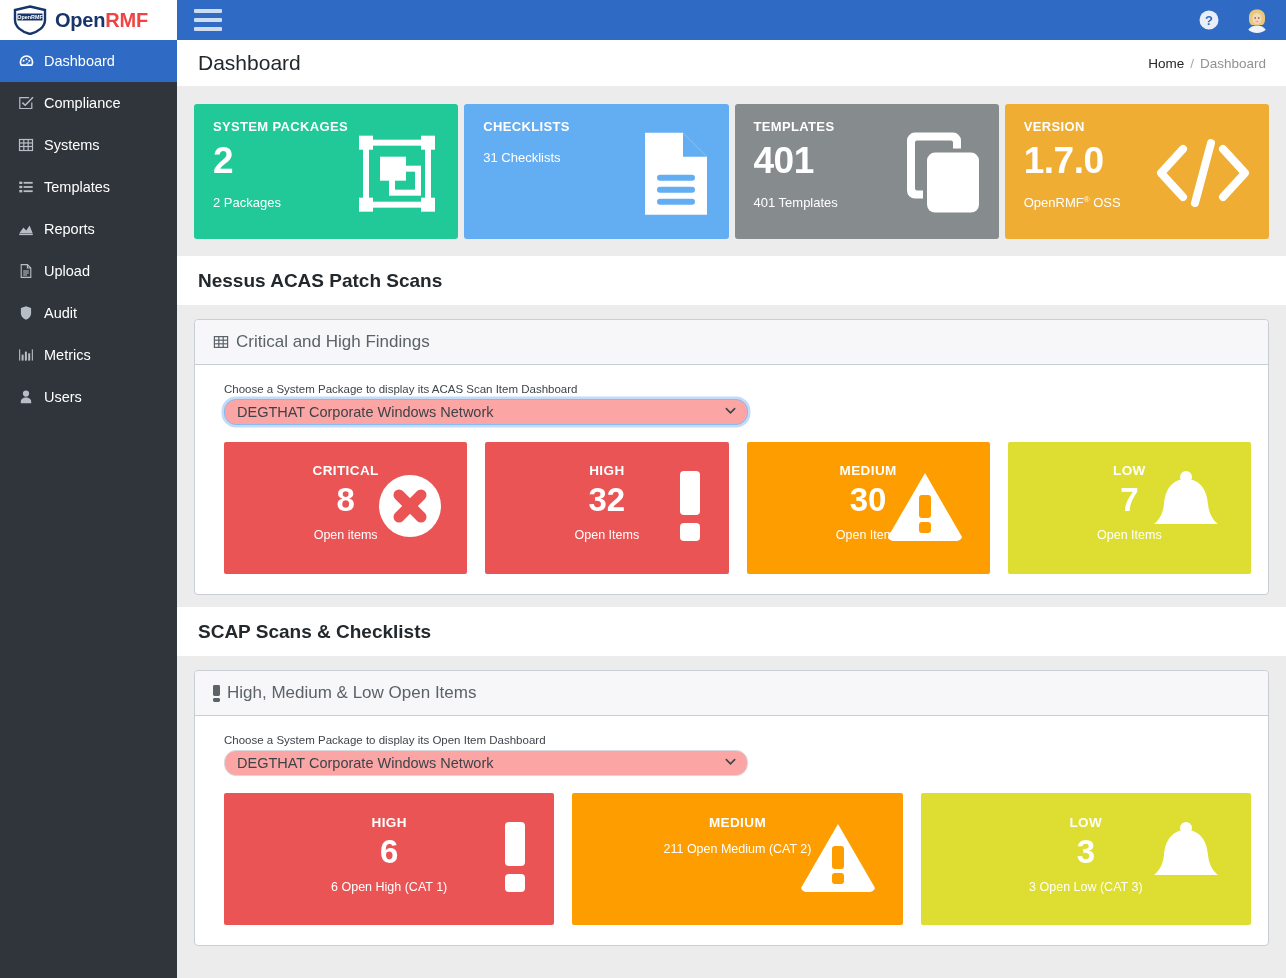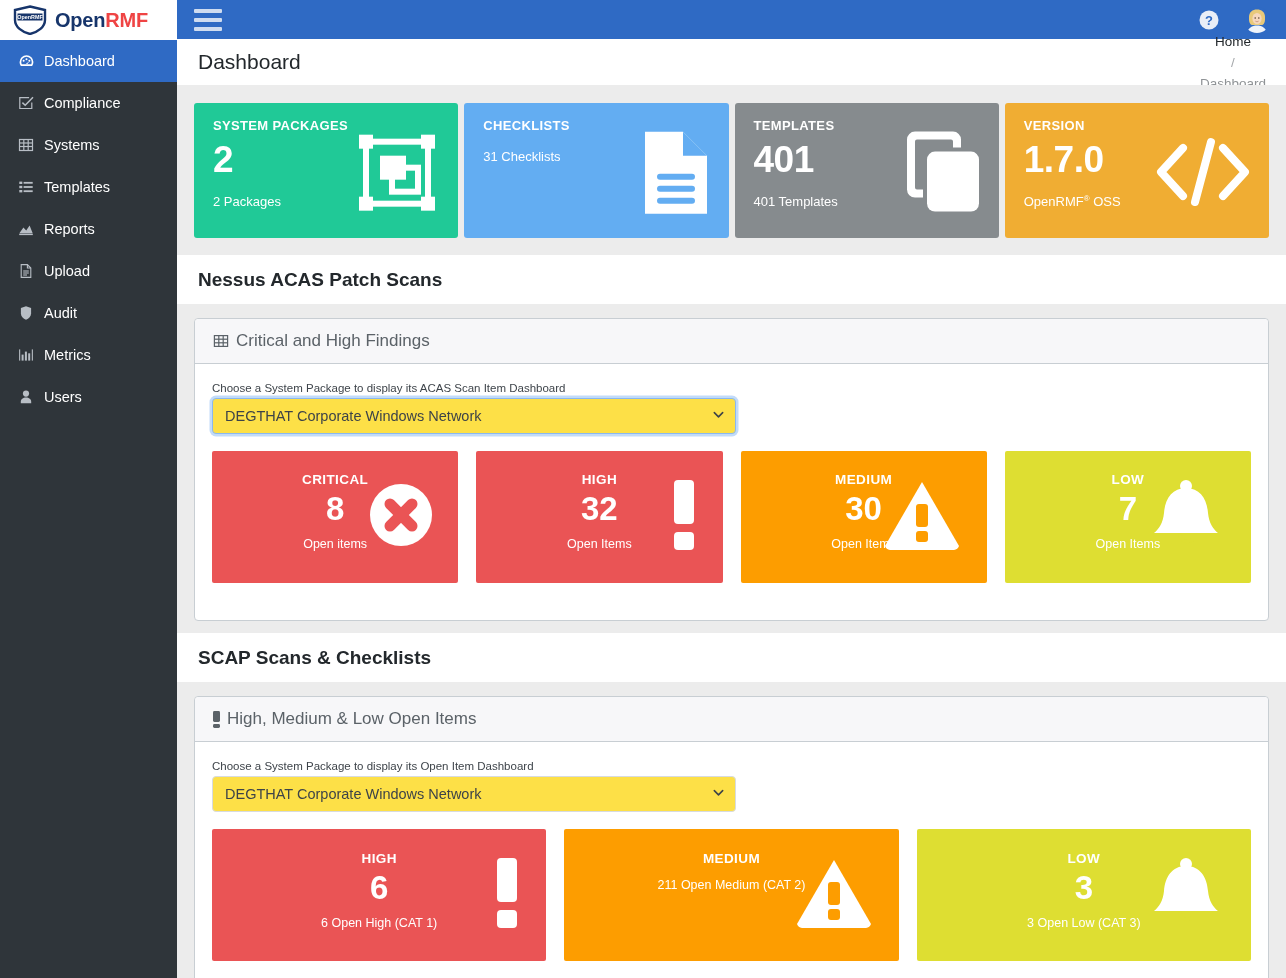--- a/index.html
+++ b/index.html
@@ -55,21 +55,21 @@
   .topbar-spacer { flex: 1 1 auto; }
   .help-icon { width: 22px; height: 22px; margin-right: 24px; cursor: pointer; }
   .avatar { width: 26px; height: 26px; border-radius: 50%; overflow: hidden; cursor: pointer; }
 
   .pagehead {
     background: #ffffff; height: 46px;
     display: flex; align-items: center;
     padding: 0 20px 0 21px;
   }
   .pagehead h1 { font-size: 21px; font-weight: normal; color: #23282c; }
-  .breadcrumb { margin-left: auto; font-size: 13.5px; display: flex; gap: 6px; align-items: center; flex-direction: column; }
+  .breadcrumb { margin-left: auto; font-size: 13.5px; display: flex; gap: 6px; align-items: center; }
   .breadcrumb .crumb-link { color: #23282c; text-decoration: none; }
   .breadcrumb .sep { color: #a6a9ac; }
   .breadcrumb .crumb-current { color: #8f9396; }
 
   .content { flex: 1 1 auto; overflow: hidden; }
 
   
   .band { background: #ececec; padding: 18px 17px 17px 17px; }
   .cards-row { display: flex; gap: 6px; }
   .statcard {
@@ -93,27 +93,27 @@
     background: #ffffff; border: 1px solid #c8ced3; border-radius: 4px;
   }
   .panel-head {
     background: #f7f7f9; border-bottom: 1px solid #c8ced3;
     padding: 12px 0 12px 18px;
     display: flex; align-items: center; gap: 7px;
     color: #5b6268; font-size: 17px;
     border-radius: 4px 4px 0 0;
   }
   .panel-head .ph-icon { display: flex; align-items: center; color: #5b6268; }
-  .panel-body { padding: 18px 17px 37px 17px; }
+  .panel-body { padding: 18px 17px 20px 17px; margin-left: 12px; }
 
   .field-label { font-size: 11.5px; color: #3e444a; margin-bottom: 4px; display: block; }
   .select-box {
-    width: 524px; height: 36px;
-    border: 1px solid #d7dbe0; border-radius: 4px;
-    background: #fde047; color: #3d4348; font-size: 14.5px;
+    width: 524px; height: 26px;
+    border: 1px solid #d7dbe0; border-radius: 12px;
+    background: #fca5a5; color: #3d4348; font-size: 14.5px;
     padding: 0 28px 0 12px;
     display: flex; align-items: center; position: relative;
     cursor: pointer;
   }
   .select-box.focused { border-color: #8ab8f0; box-shadow: 0 0 0 2.5px rgba(110,170,240,.42); }
   .select-box .chev { position: absolute; right: 10px; top: 50%; transform: translateY(-50%); color: #3d4348; }
 
   .sev-row { display: flex; gap: 18px; margin-top: 17px; }
   .sevcard {
     flex: 1 1 0; height: 132px; border-radius: 2px; position: relative;

